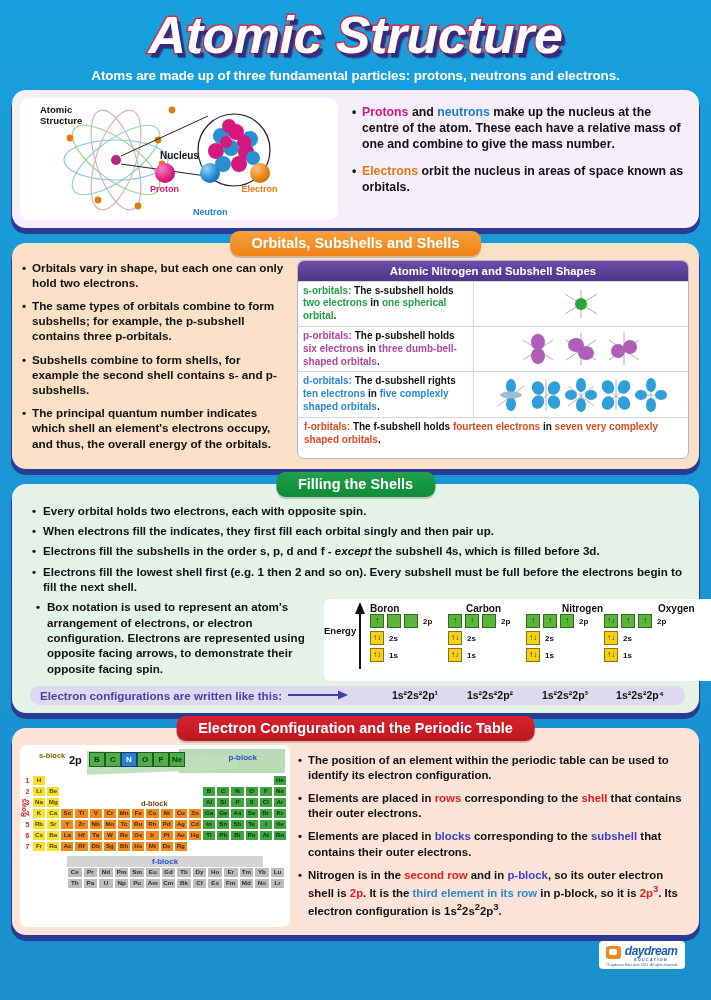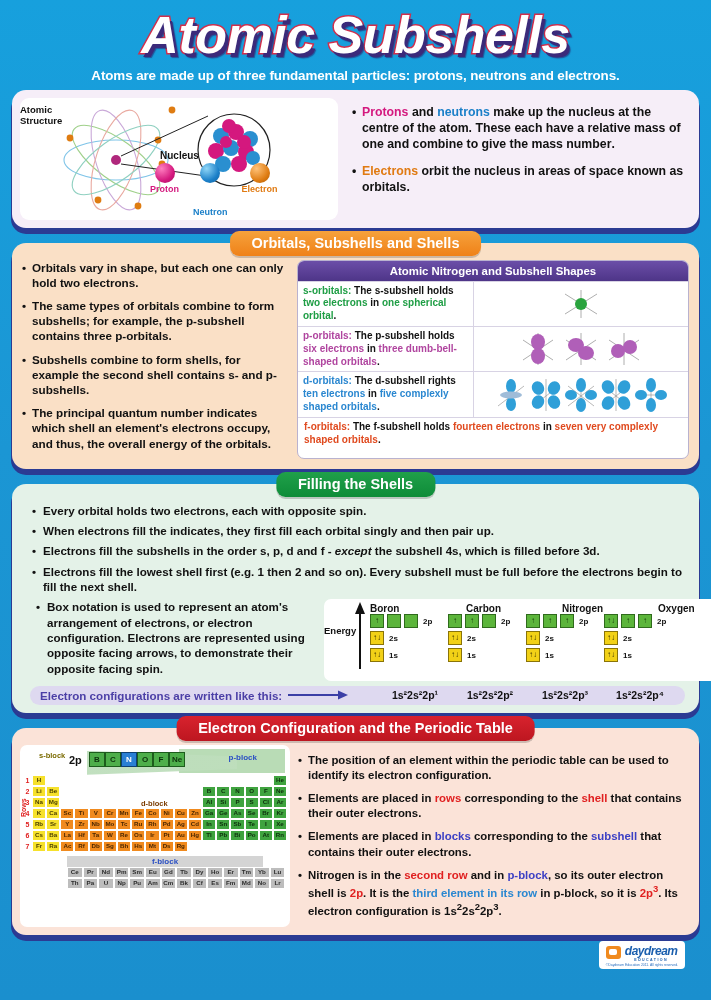--- a/index.html
+++ b/index.html
@@ -50,21 +50,21 @@
     padding: 4px 22px 5px; border-radius: 9px; white-space: nowrap;
     box-shadow: 0 2px 0 rgba(0,0,0,.18);
   }
   .rb-orange { background: linear-gradient(180deg,#f6a23c,#ef8118); }
   .rb-green  { background: linear-gradient(180deg,#20a04a,#0e8c38); }
   .rb-red    { background: linear-gradient(180deg,#d8232e,#bd1620); }
 
   
   .intro-row { display: flex; gap: 8px; }
   .atom-card { background:#fff; border-radius: 9px; width: 318px; height: 122px; position: relative; flex: none; }
-  .atom-label { position:absolute; left:0; top:7px; font-size:9.5px; font-weight:bold; color:#111; line-height:1.15; }
+  .atom-label { position:absolute; left:20px; top:7px; font-size:9.5px; font-weight:bold; color:#111; line-height:1.15; }
   .nucleus-label { position:absolute; left:140px; top:52px; font-size:10px; font-weight:bold; color:#111; }
   .legend { position:absolute; bottom:3px; left:130px; display:flex; gap:14px; }
   .legend-item { text-align:center; font-size:9px; font-weight:bold; }
   .ball { width:20px; height:20px; border-radius:50%; margin: 0 auto 1px; }
   .b-proton { background: radial-gradient(circle at 33% 28%, #ff7fc0, #d4187e 62%, #a30f5e); }
   .b-neutron{ background: radial-gradient(circle at 33% 28%, #8fd6f7, #1a7fc8 62%, #14609b); }
   .b-electron{background: radial-gradient(circle at 33% 28%, #ffc278, #df7c12 62%, #ab5a07); }
   .c-proton{color:#d4187e;} .c-neutron{color:#1a7fc8;margin-top:24px;} .c-electron{color:#e07a12;}
 
   .intro-text { flex:1; padding: 6px 4px 0 6px; }
@@ -163,21 +163,21 @@
   .logo-copy { font-size:3.4px; color:#2a6fc0; margin-top:1px; }
 
   svg { display:block; }
 </style>
 </head>
 <body>
 
 <div class="poster">
 
   <div class="title-wrap">
-    <div class="main-title">Atomic Subshells</div>
+    <div class="main-title">Atomic Structure</div>
     <div class="subtitle">Atoms are made up of three fundamental particles: protons, neutrons and electrons.</div>
   </div>
 
   <div class="panel panel-intro">
     <div class="intro-row">
       <div class="atom-card">
         <div class="atom-label">Atomic<br>Structure</div>
         <svg width="318" height="122" style="position:absolute;left:0;top:0">
           <g transform="translate(96,62)" fill="none" stroke-width="1.1">
             <ellipse rx="52" ry="20" stroke="#7fc4e8" transform="rotate(0)"></ellipse>

